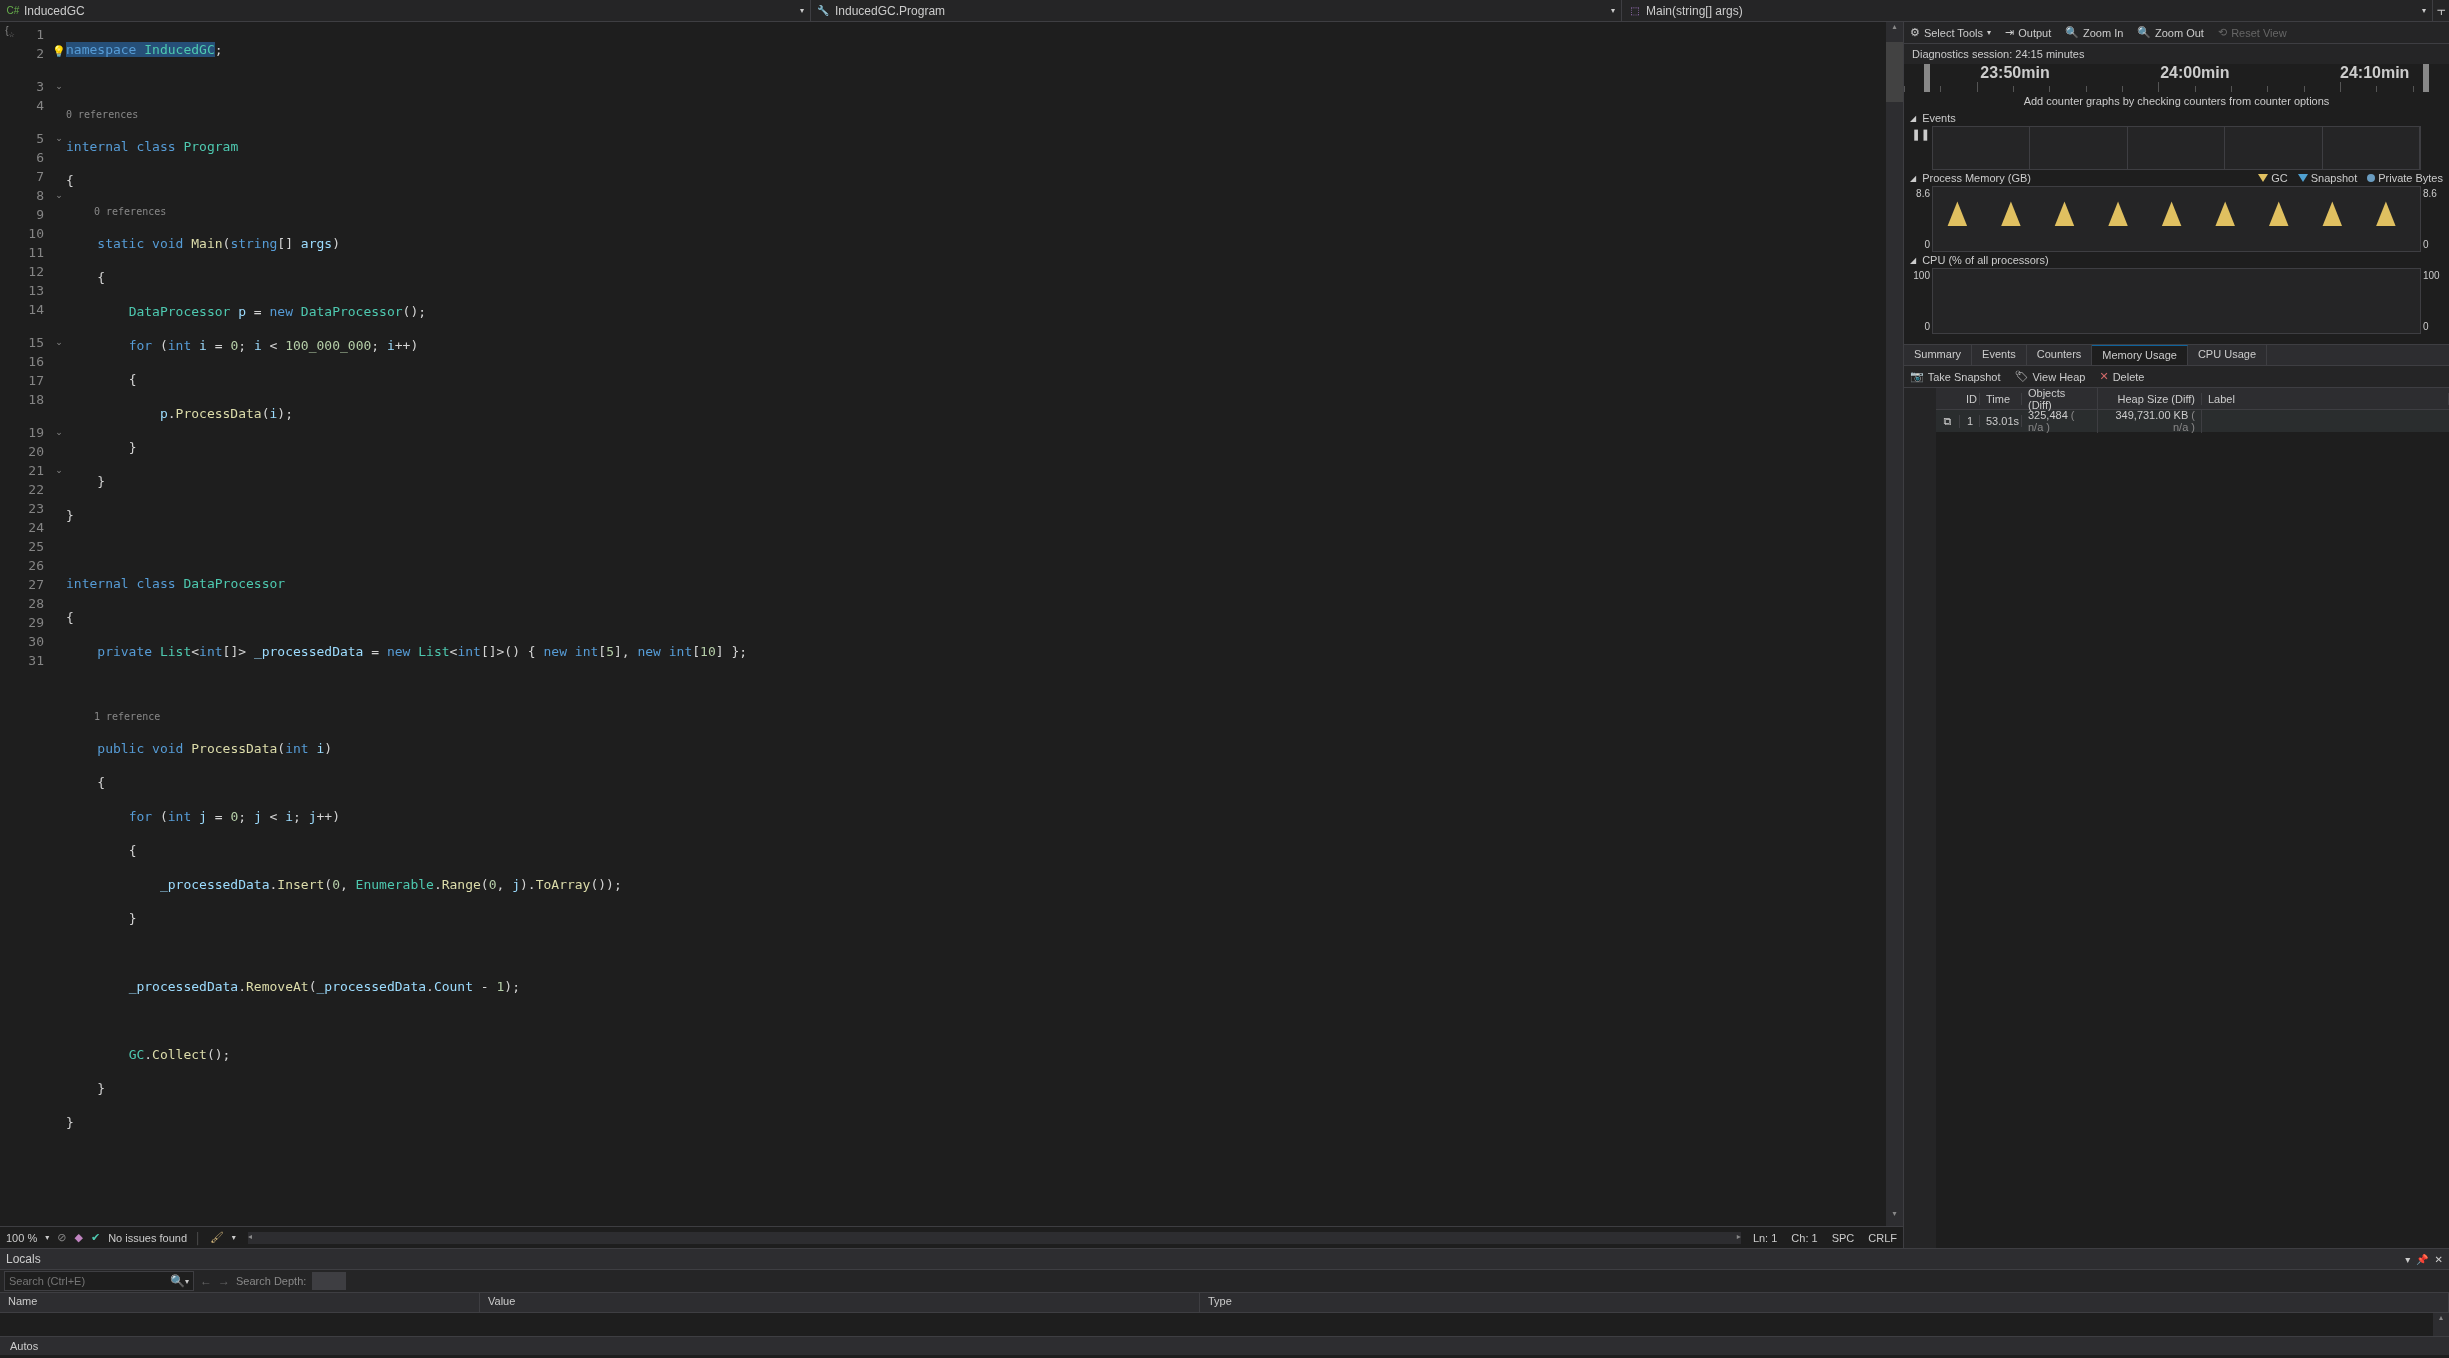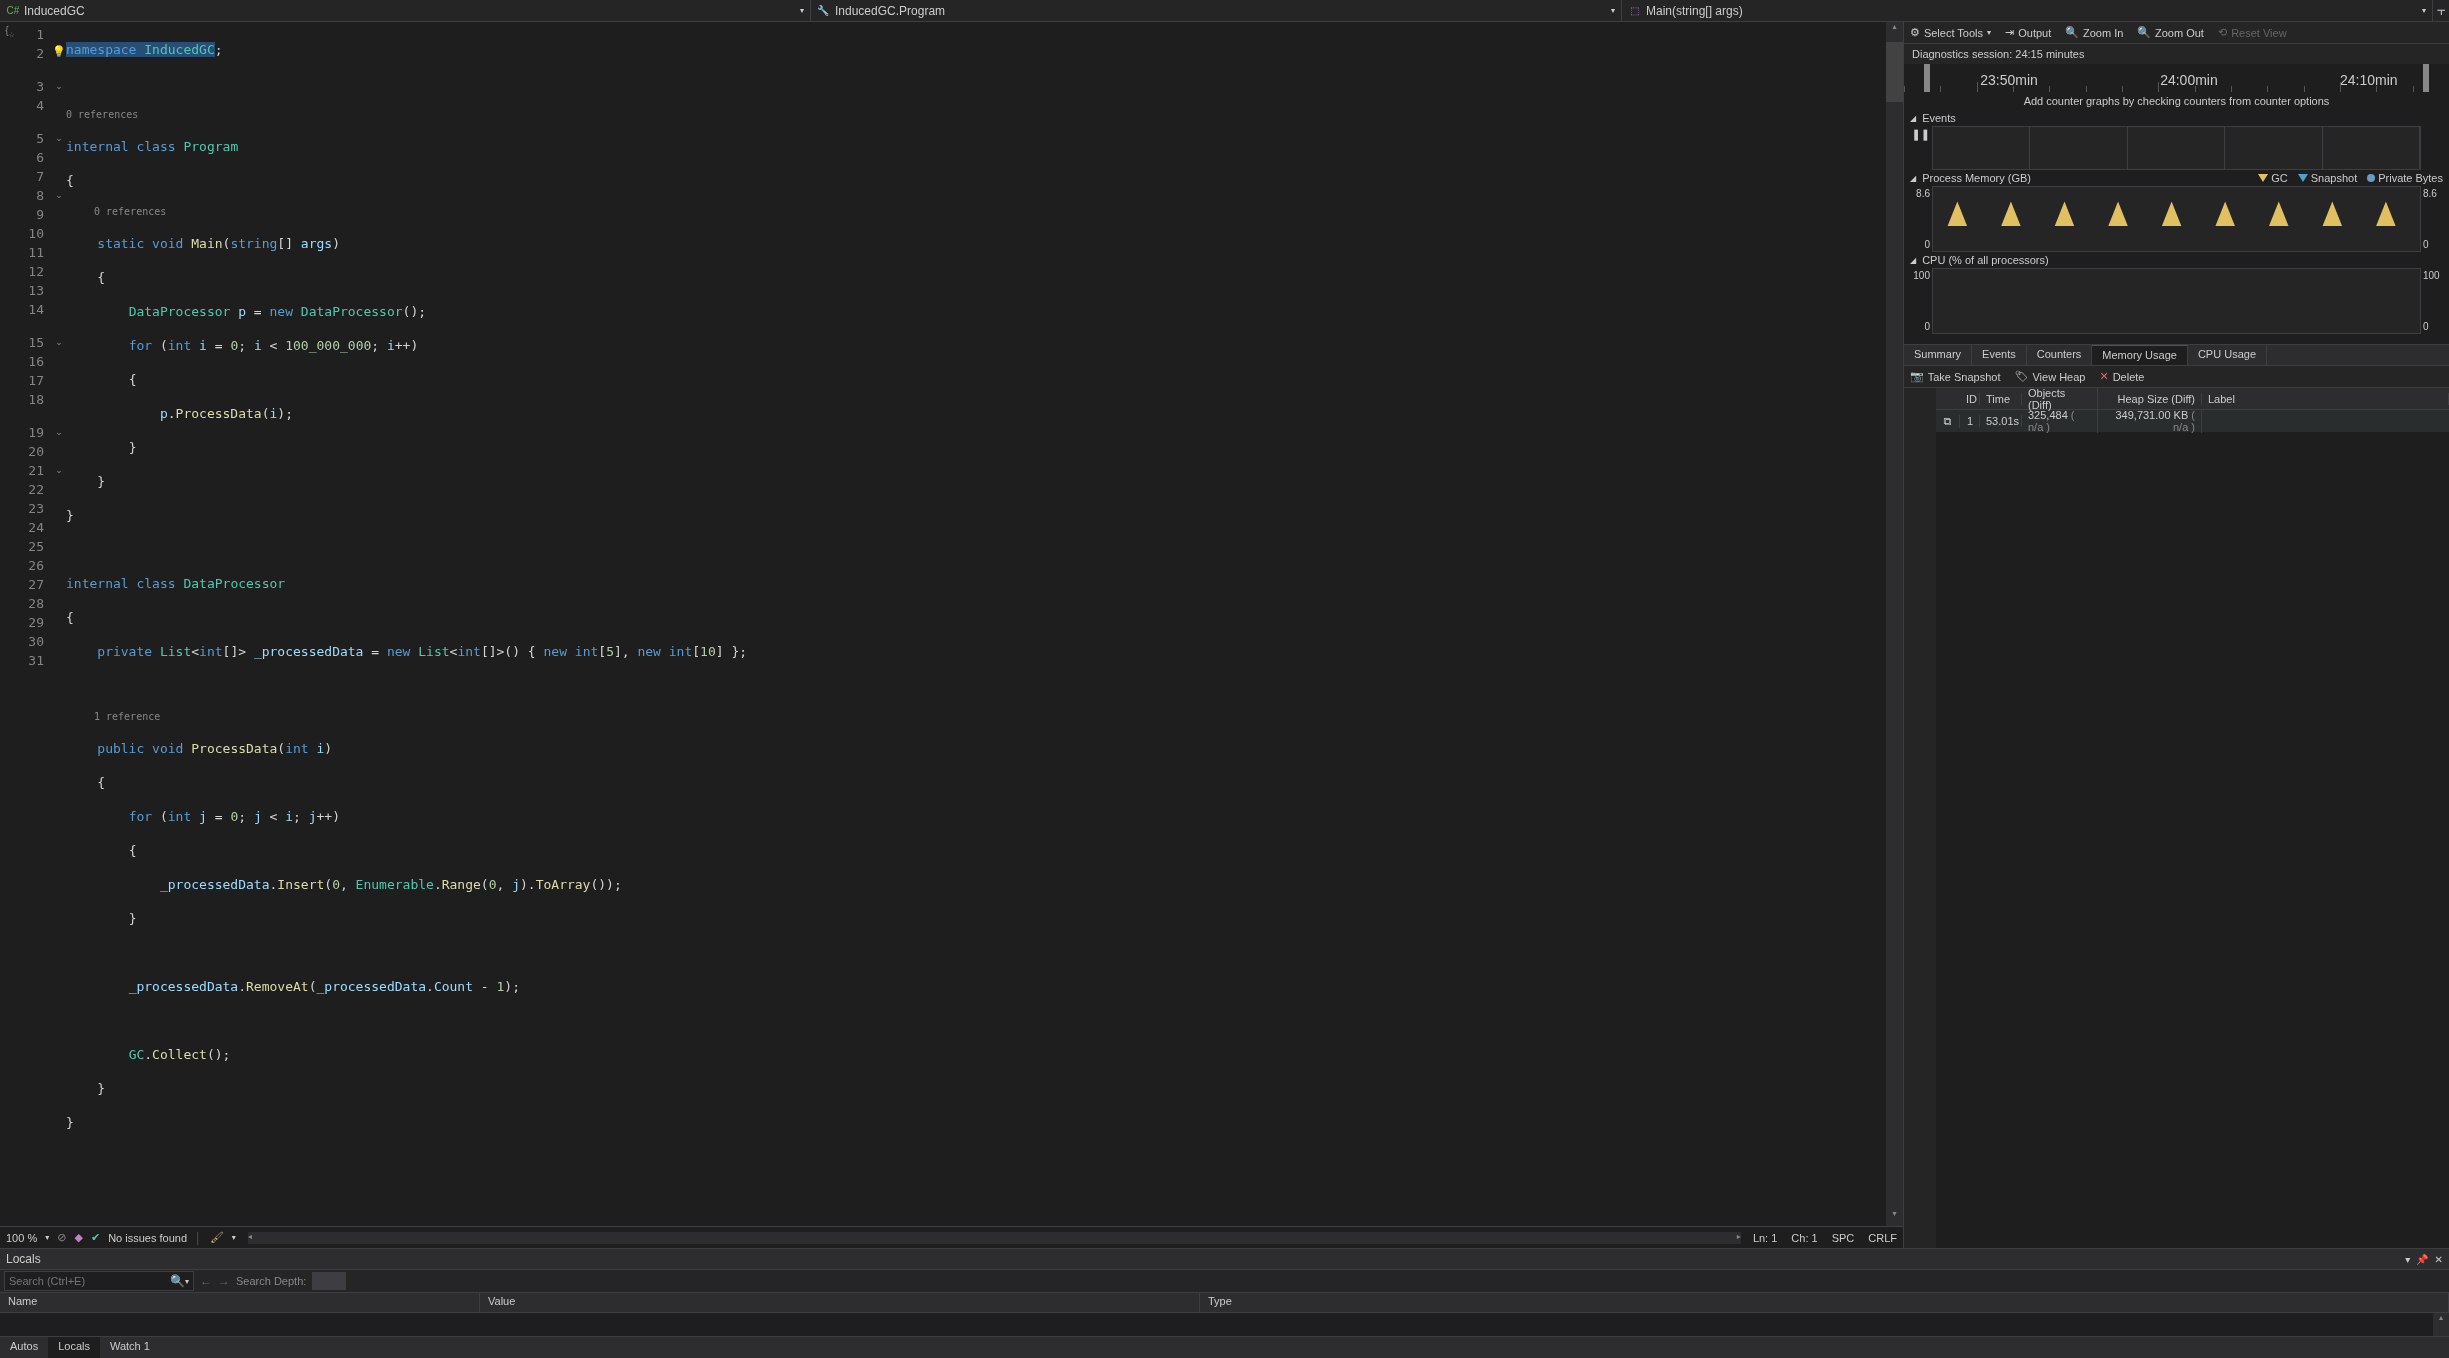--- a/index.html
+++ b/index.html
@@ -125,21 +125,21 @@
   display: flex;
   align-items: center;
   padding: 0 6px;
   gap: 14px;
   border-bottom: 1px solid #3e3e42;
 }
 .diag-btn { display: inline-flex; align-items: center; gap: 4px; font-size: 11px; }
 .diag-btn.disabled { color: #666; }
 .diag-session { padding: 4px 8px; font-size: 11px; }
 .timeline { height: 28px; position: relative; background: #1e1e1e; }
-.timeline .tlabel { position: absolute; top: 8px; font-size: 14px; color: #ccc; }
+.timeline .tlabel { position: absolute; top: 0; font-size: 16px; color: #ccc; font-weight: bold; }
 .timeline .handle { position: absolute; top: 0; bottom: 0; width: 6px; background: #888; }
 .counter-hint { text-align: center; font-size: 11px; padding: 3px; background: #1e1e1e; }
 
 .graph-section { background: #1e1e1e; }
 .graph-header {
   display: flex; align-items: center; padding: 2px 6px; font-size: 11px; gap: 6px;
 }
 .graph-header .legend { margin-left: auto; display: flex; gap: 10px; }
 .legend-item { display: inline-flex; align-items: center; gap: 3px; }
 .legend-tri { width: 0; height: 0; border-left: 5px solid transparent; border-right: 5px solid transparent; border-top: 8px solid; }
@@ -203,21 +203,21 @@
   height: 20px; display: flex; background: #2d2d30; border-bottom: 1px solid #3e3e42;
 }
 .locals-col { padding: 2px 8px; border-right: 1px solid #3e3e42; font-size: 11px; }
 .locals-col.name { width: 480px; }
 .locals-col.value { width: 720px; }
 .locals-col.type { flex: 1; }
 .locals-body { flex: 1; background: #1e1e1e; position: relative; }
 .locals-body .vbar { position: absolute; right: 0; top: 0; bottom: 0; width: 16px; background: #2d2d30; }
 
 .bottom-tabs {
-  height: 22px; display: flex; background: #2d2d30; border-top: 1px solid #3e3e42;
+  height: 22px; display: flex; background: #2d2d30; border-top: 1px solid #3e3e42; flex-direction: column;
 }
 .btab { padding: 3px 10px; font-size: 11px; }
 .btab.active { background: #1e1e1e; }
 
 svg { display: block; }
 </style>
 </head>
 <body>
 
 <div class="top-nav">

